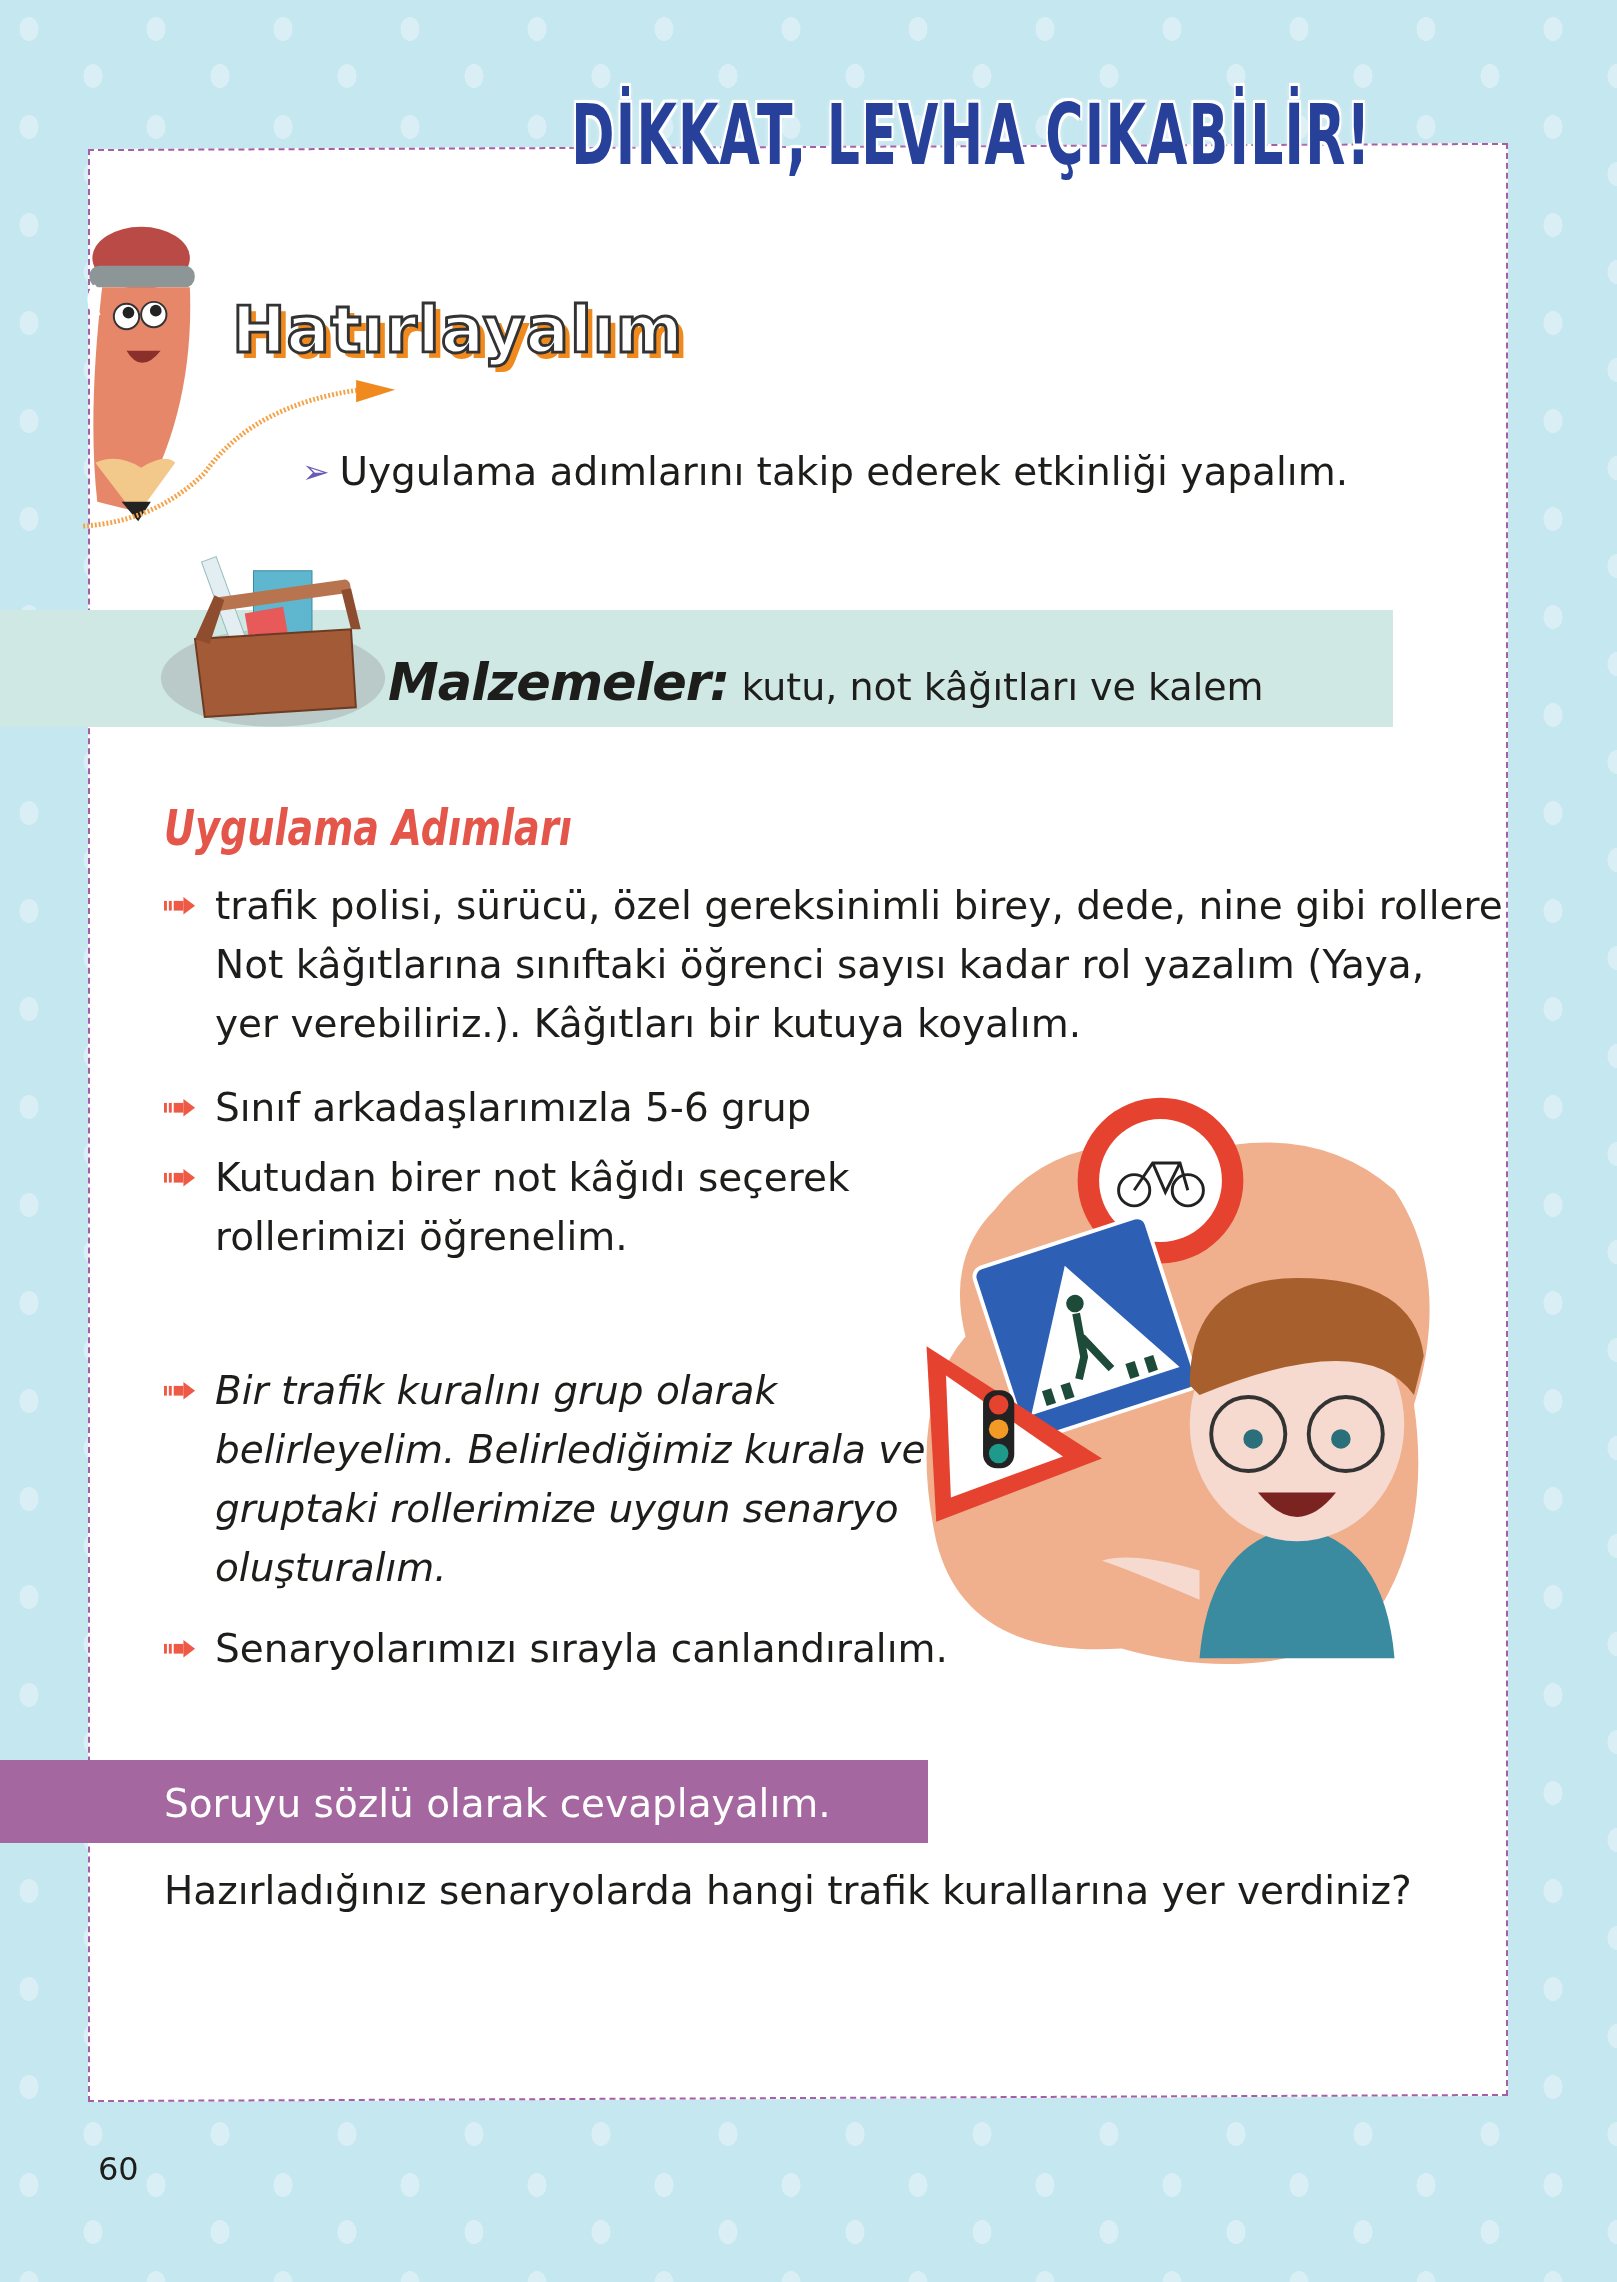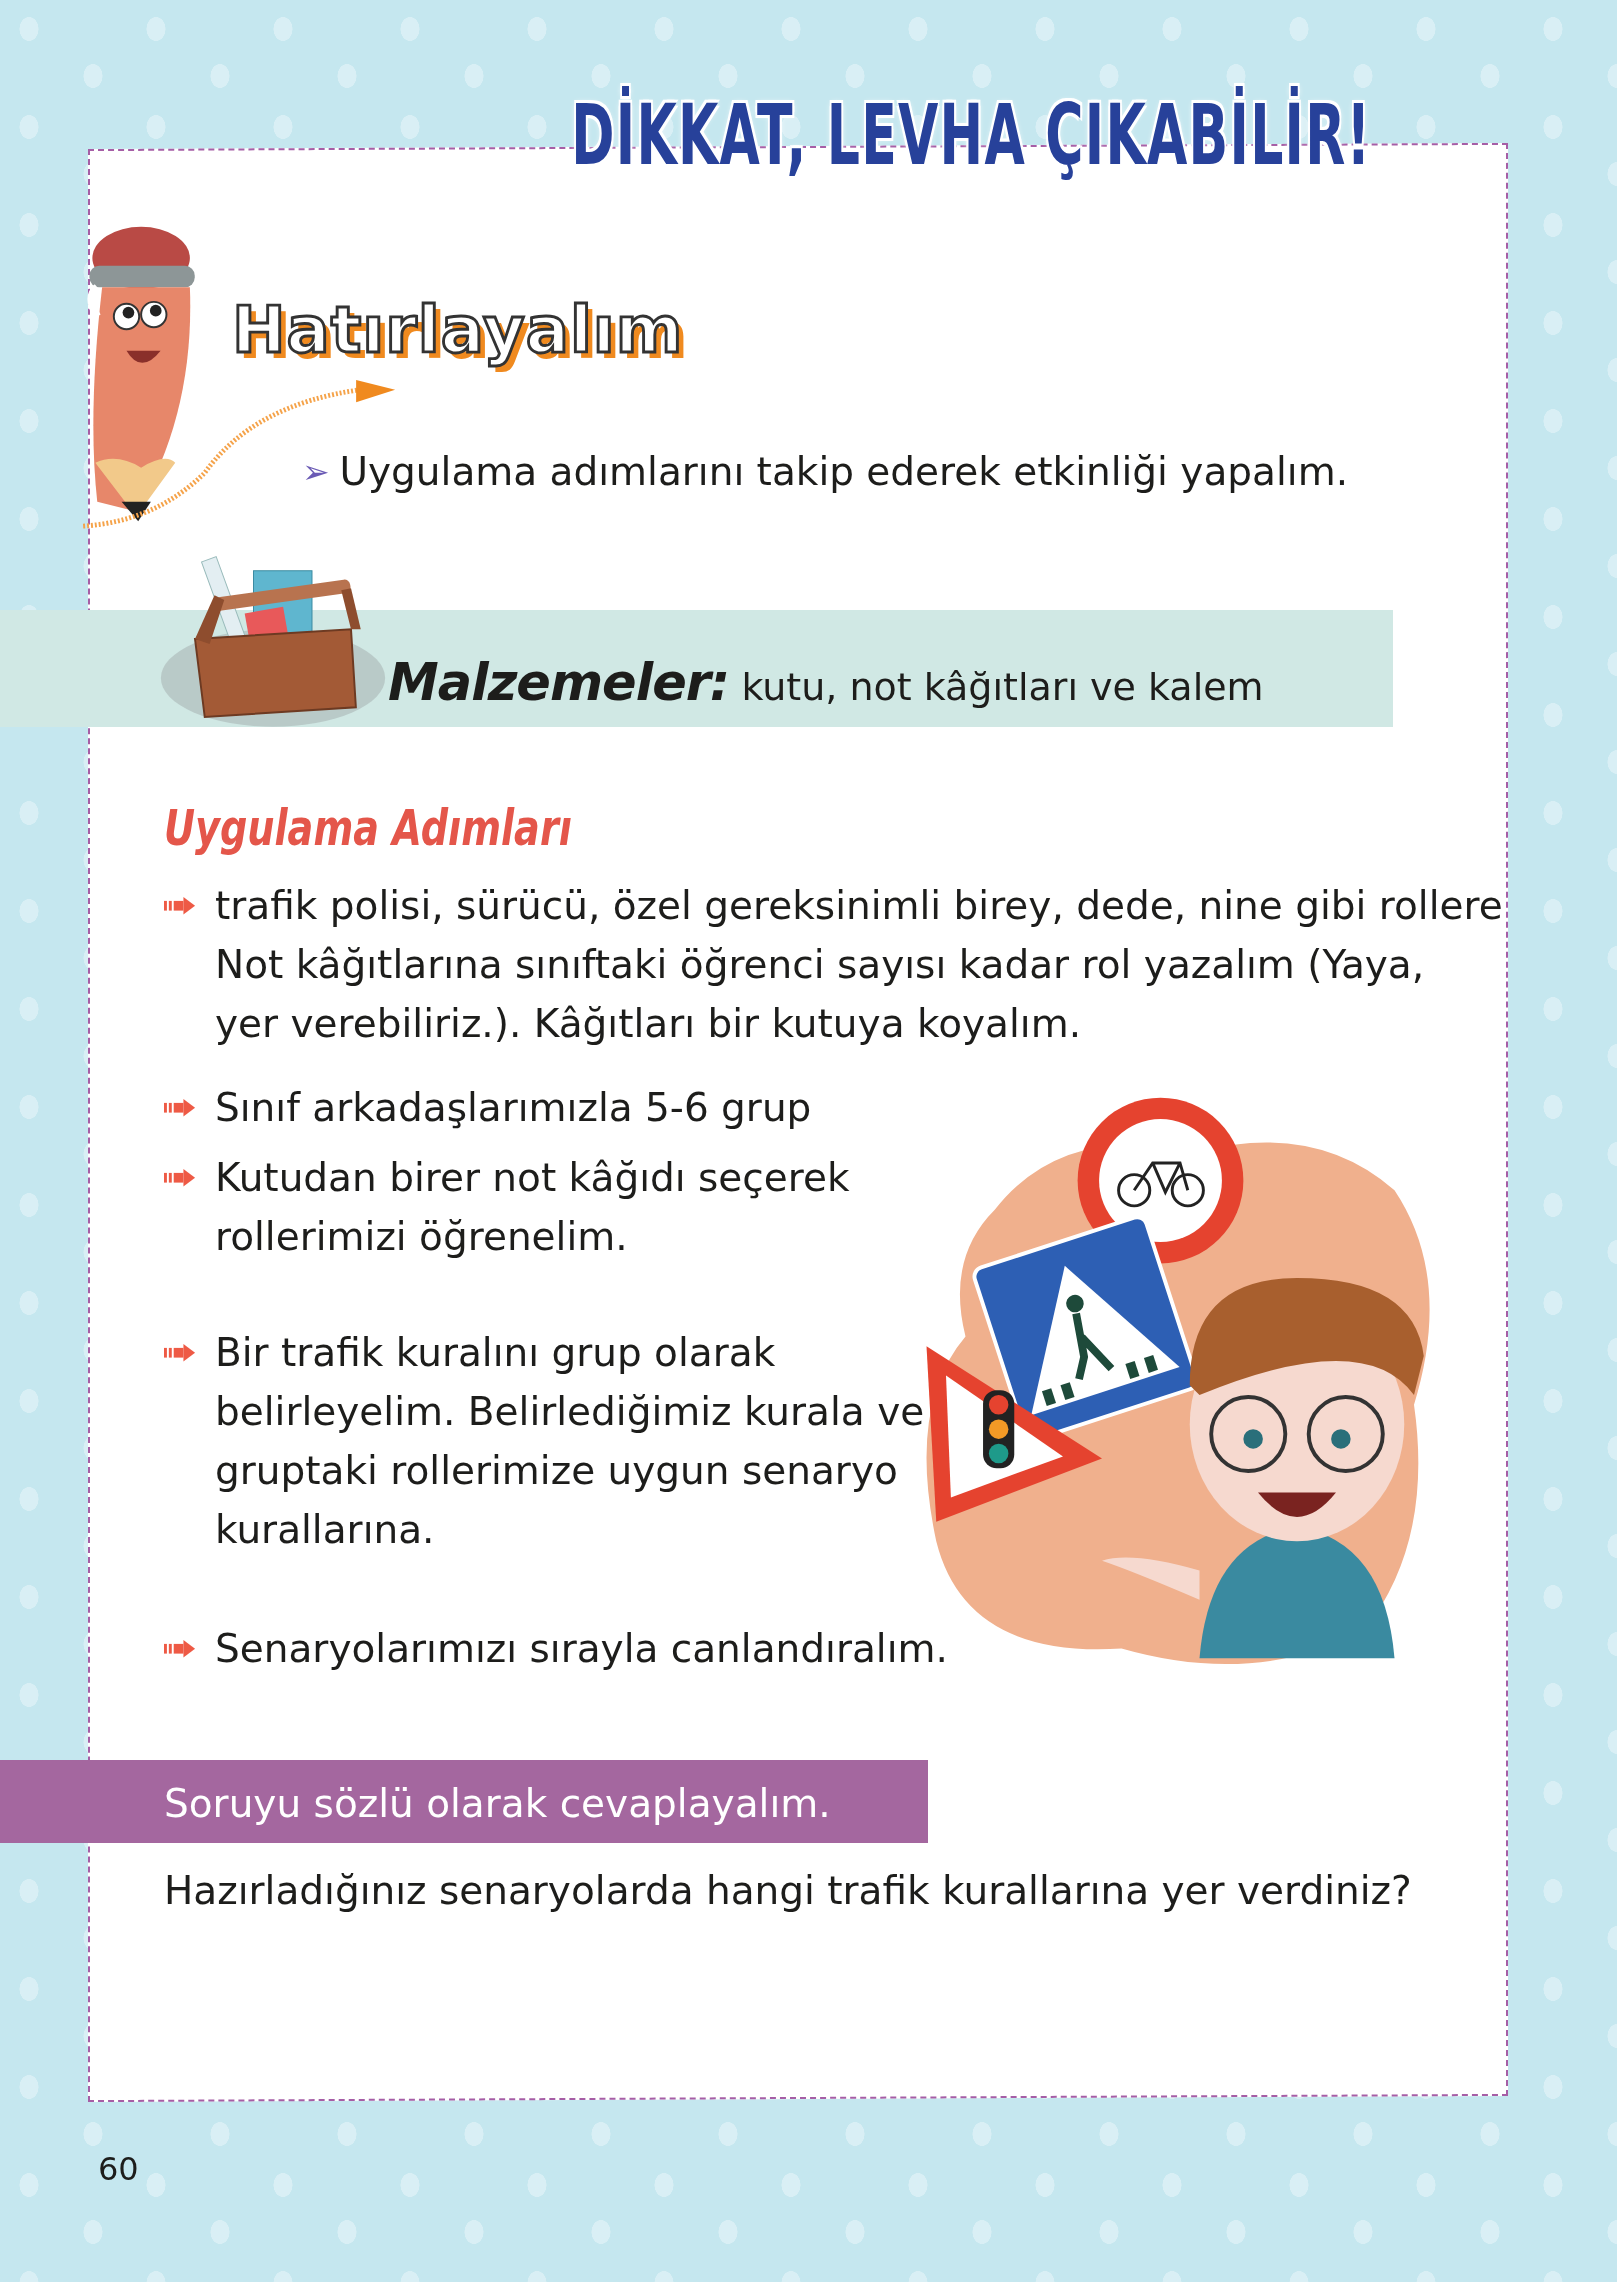--- a/index.html
+++ b/index.html
@@ -170,34 +170,34 @@
         <rect x="10" y="5" width="10" height="10" fill="#ee5a45"></rect>
         <polygon points="20,1 32,10 20,19" fill="#ee5a45"></polygon>
       </svg>
   </span>
   <div>
     <div>Kutudan birer not kâğıdı seçerek</div>
     <div>rollerimizi öğrenelim.</div>
   </div>
 </div>
 
-<div class="step" style="top:1323px;">
+<div class="step" style="top:1361px;font-style:italic;">
   <span class="bullet">
     <svg width="33" height="19.5" viewBox="0 0 34 20">
         <rect x="0" y="5" width="3" height="10" fill="#ee5a45"></rect>
         <rect x="5" y="5" width="3" height="10" fill="#ee5a45"></rect>
         <rect x="10" y="5" width="10" height="10" fill="#ee5a45"></rect>
         <polygon points="20,1 32,10 20,19" fill="#ee5a45"></polygon>
       </svg>
   </span>
   <div>
     <div>Bir trafik kuralını grup olarak</div>
     <div>belirleyelim. Belirlediğimiz kurala ve</div>
     <div>gruptaki rollerimize uygun senaryo</div>
-    <div>kurallarına.</div>
+    <div>oluşturalım.</div>
   </div>
 </div>
 
 <div class="step" style="top:1619px;justify-content:flex-end;">
   <span class="bullet">
     <svg width="33" height="19.5" viewBox="0 0 34 20">
         <rect x="0" y="5" width="3" height="10" fill="#ee5a45"></rect>
         <rect x="5" y="5" width="3" height="10" fill="#ee5a45"></rect>
         <rect x="10" y="5" width="10" height="10" fill="#ee5a45"></rect>
         <polygon points="20,1 32,10 20,19" fill="#ee5a45"></polygon>

